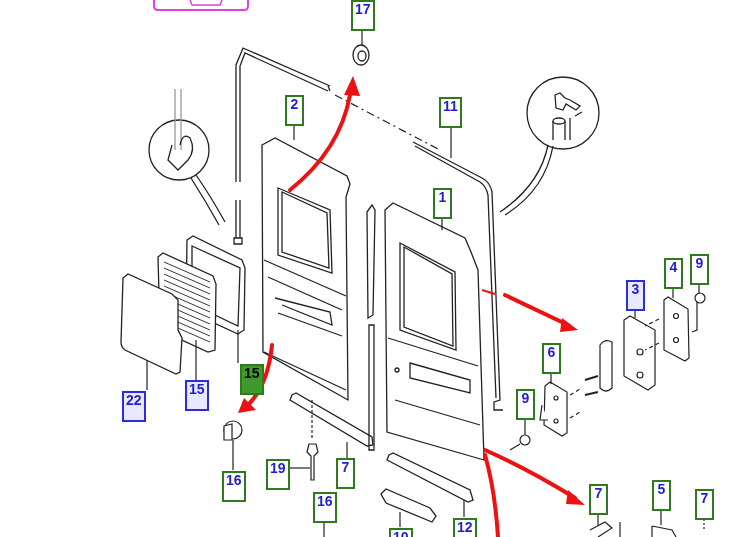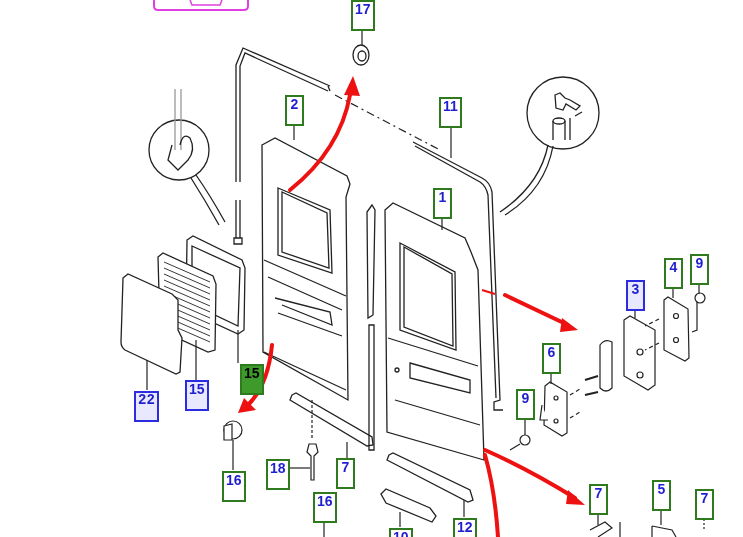--- a/index.html
+++ b/index.html
@@ -190,27 +190,27 @@
     <path d="M704 507 L704 530" stroke-dasharray="2,2"></path>
   </g>
 </svg>
 
 <div class="callout" style="left:351px;top:0px;">17</div>
 <div class="callout" style="left:285px;top:95px;">2</div>
 <div class="callout" style="left:439px;top:97px;">11</div>
 <div class="callout" style="left:433px;top:188px;">1</div>
 <div class="callout solid" style="left:227px;top:364px;">15</div>
 <div class="callout blue" style="left:185px;top:380px;">15</div>
-<div class="callout blue" style="left:134px;top:391px;font-family:Liberation Mono, monospace;">22</div>
+<div class="callout blue" style="left:122px;top:391px;">22</div>
 <div class="callout blue" style="left:626px;top:280px;">3</div>
 <div class="callout" style="left:664px;top:258px;">4</div>
 <div class="callout" style="left:690px;top:254px;">9</div>
 <div class="callout" style="left:542px;top:343px;">6</div>
 <div class="callout" style="left:516px;top:389px;">9</div>
 <div class="callout" style="left:222px;top:471px;">16</div>
-<div class="callout" style="left:266px;top:459px;">18</div>
+<div class="callout" style="left:266px;top:459px;">19</div>
 <div class="callout" style="left:336px;top:458px;">7</div>
 <div class="callout" style="left:313px;top:492px;">16</div>
 <div class="callout" style="left:389px;top:528px;">10</div>
 <div class="callout" style="left:453px;top:518px;">12</div>
 <div class="callout" style="left:589px;top:484px;">7</div>
 <div class="callout" style="left:652px;top:480px;">5</div>
 <div class="callout" style="left:695px;top:489px;">7</div>
 
 </body></html>

